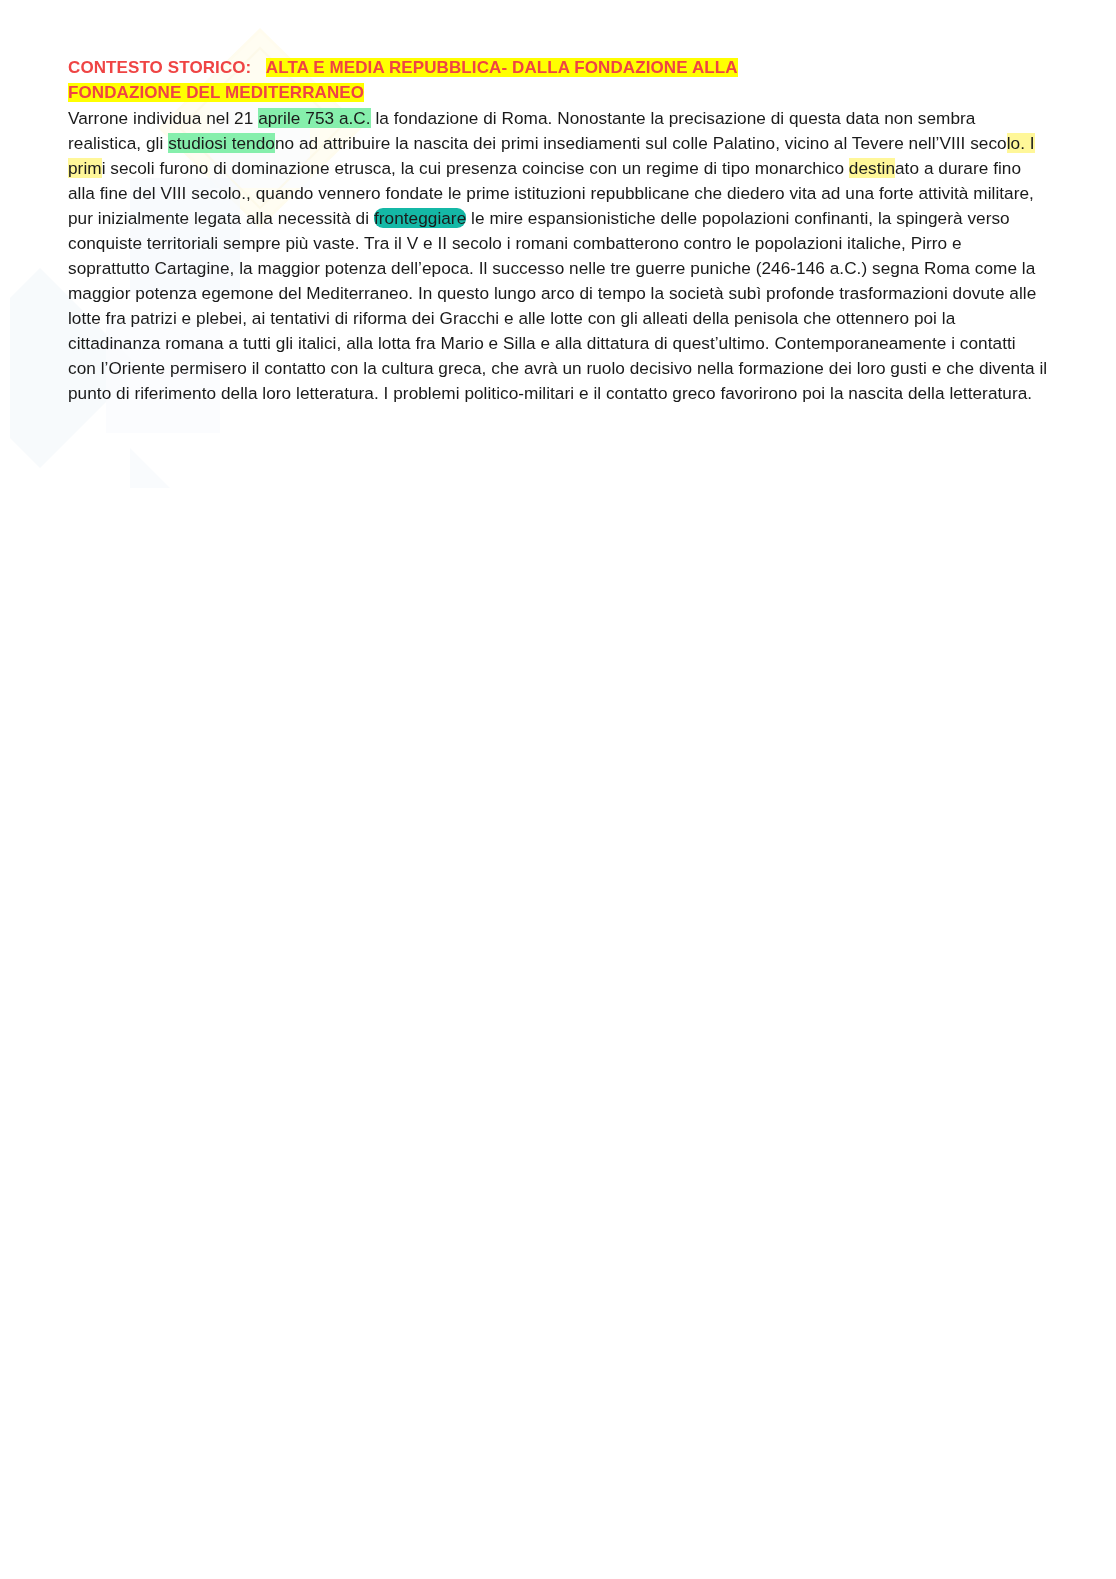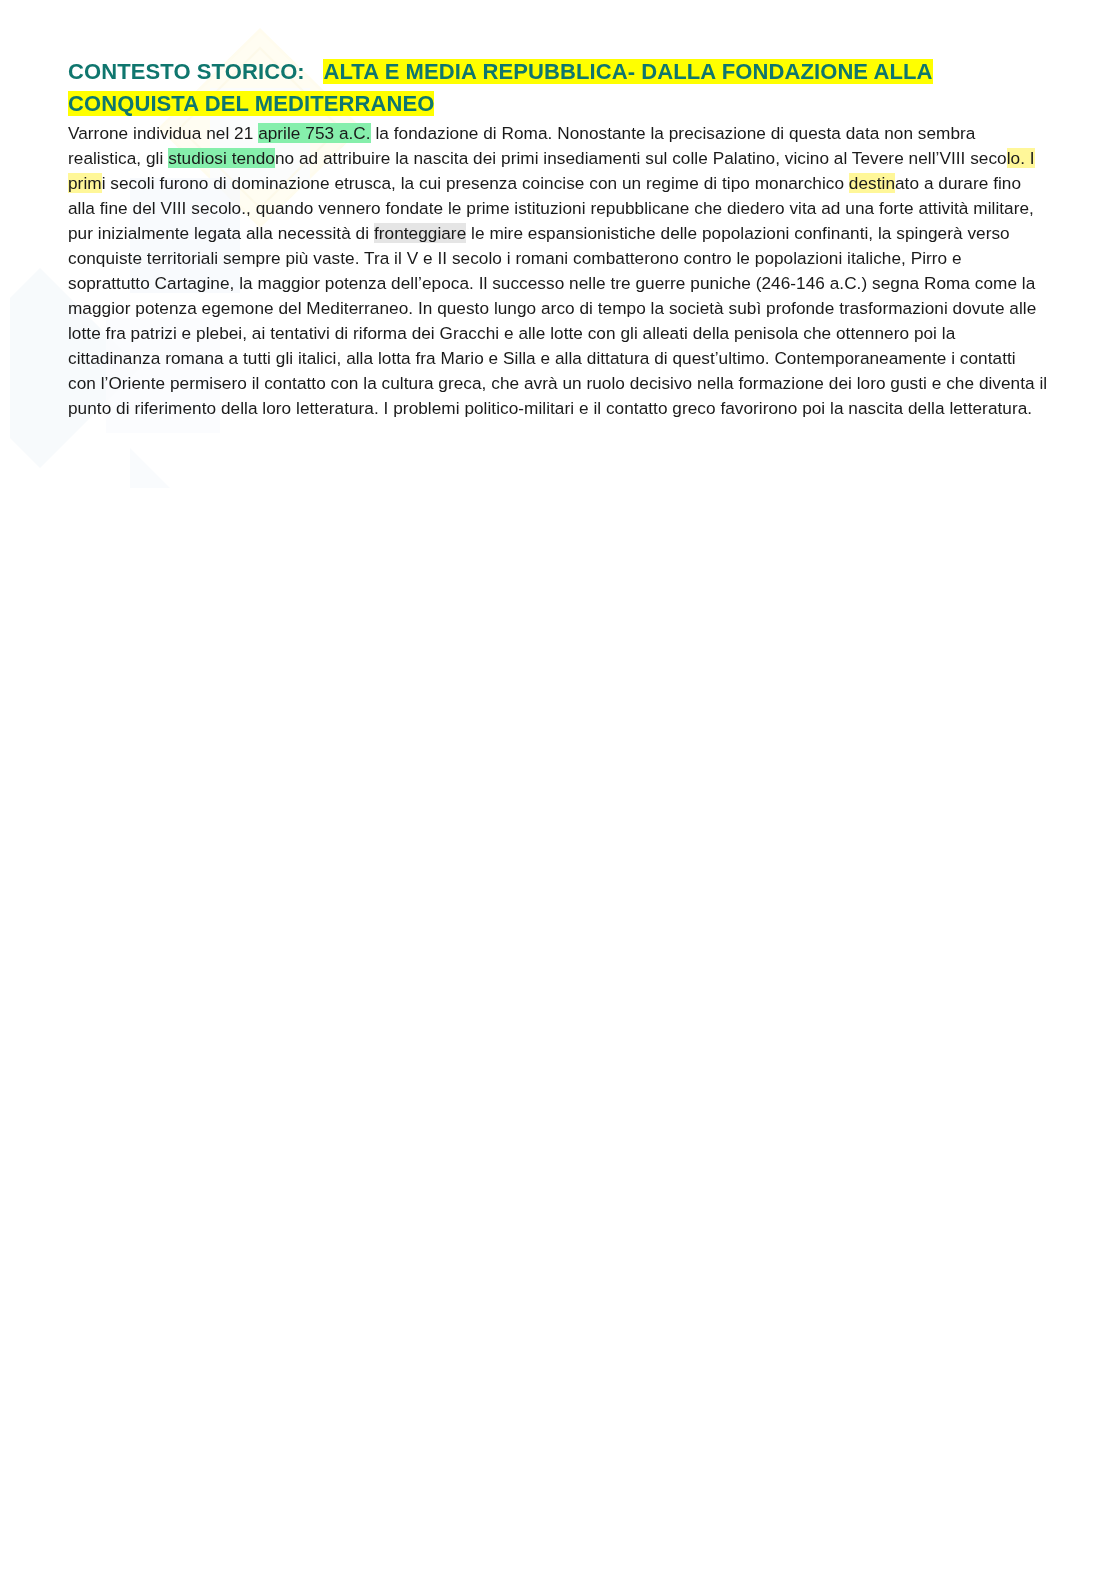--- a/index.html
+++ b/index.html
@@ -32,46 +32,46 @@
   }
 
   .content {
     position: absolute;
     left: 68px;
     top: 56px;
     width: 980px;
   }
 
   .doc-title {
-    font-size: 22px;
+    font-size: 17px;
     font-weight: bold;
     line-height: 1.45;
     letter-spacing: 0.1px;
     margin: 0 0 1px 0;
-    color: #0f766e;
+    color: #ef4444;
   }
   .doc-title .t-part {
     display: inline;
   }
   .hl-y { background: #ffff00; }
 
   .body-text {
     font-size: 17.2px;
     line-height: 1.455;
     text-align: left;
     margin: 0;
     color: #1a1a1a;
     letter-spacing: 0.05px;
   }
 
   .para-seg { display: inline; }
 
   .mark-1 { background: #86efac; }
   .mark-2 { background: #fff799; }
-  .mark-3 { background: #e5e5e5; }
+  .mark-3 { background: #14b8a6; border-radius: 9px; }
 </style>
 </head>
 <body>
 
 <div class="page">
 
   <svg class="watermark" viewBox="0 0 420 470" xmlns="http://www.w3.org/2000/svg">
     <g opacity="0.55">
       <polygon points="250,10 352,110 250,210 148,110" fill="#fdf3c0"></polygon>
       <polygon points="250,14 348,110 250,206 152,110" fill="#ffffff" opacity="0.25"></polygon>
@@ -83,21 +83,21 @@
       <polygon points="250,30 330,110 250,190 170,110" fill="none" stroke="#f3e39a" stroke-width="2" opacity="0.6"></polygon>
     </g>
   </svg>
 
   <div class="content">
 
     <h1 class="doc-title">
       <span class="t-part">CONTESTO STORICO:</span>
       <span>&nbsp;&nbsp;</span><span class="t-part hl-y">ALTA E MEDIA REPUBBLICA- DALLA FONDAZIONE ALLA</span>
       <br>
-      <span class="t-part hl-y">CONQUISTA DEL MEDITERRANEO</span>
+      <span class="t-part hl-y">FONDAZIONE DEL MEDITERRANEO</span>
     </h1>
 
     <p class="body-text">
       <span class="para-seg">Varrone individua nel 21 </span><span class="para-seg mark-1">aprile 753 a.C.</span><span class="para-seg"> la fondazione di Roma. Nonostante la precisazione di questa data non sembra realistica, gli </span><span class="para-seg mark-1">studiosi tendo</span><span class="para-seg">no ad attribuire la nascita dei primi insediamenti sul colle Palatino, vicino al Tevere nell’VIII </span><span class="para-seg">seco</span><span class="para-seg mark-2">lo. I prim</span><span class="para-seg">i secoli furono di dominazione etrusca, la cui presenza coincise con un regime di tipo monarchico </span><span class="para-seg mark-2">destin</span><span class="para-seg">ato a durare fino alla fine del VIII secolo., quando vennero fondate le prime istituzioni repubblicane che diedero vita ad una forte attività militare, pur inizialmente legata alla necessità di </span><span class="para-seg mark-3">fronteggiare</span><span class="para-seg"> le mire espansionistiche delle popolazioni confinanti, la spingerà verso conquiste territoriali sempre più vaste. Tra il V e II secolo i romani combatterono contro le popolazioni italiche, Pirro e soprattutto Cartagine, la maggior potenza dell’epoca. Il successo nelle tre guerre puniche (246-146 a.C.) segna Roma come la maggior potenza egemone del Mediterraneo. In questo lungo arco di tempo la società subì profonde trasformazioni dovute alle lotte fra patrizi e plebei, ai tentativi di riforma dei Gracchi e alle lotte con gli alleati della penisola che ottennero poi la cittadinanza romana a tutti gli italici, alla lotta fra Mario e Silla e alla dittatura di quest’ultimo. Contemporaneamente i contatti con l’Oriente permisero il contatto con la cultura greca, che avrà un ruolo decisivo nella formazione dei loro gusti e che diventa il punto di riferimento della loro letteratura. I problemi politico-militari e il contatto greco favorirono poi la nascita della letteratura.</span>
     </p>
 
   </div>
 </div>
 
 </body></html>

